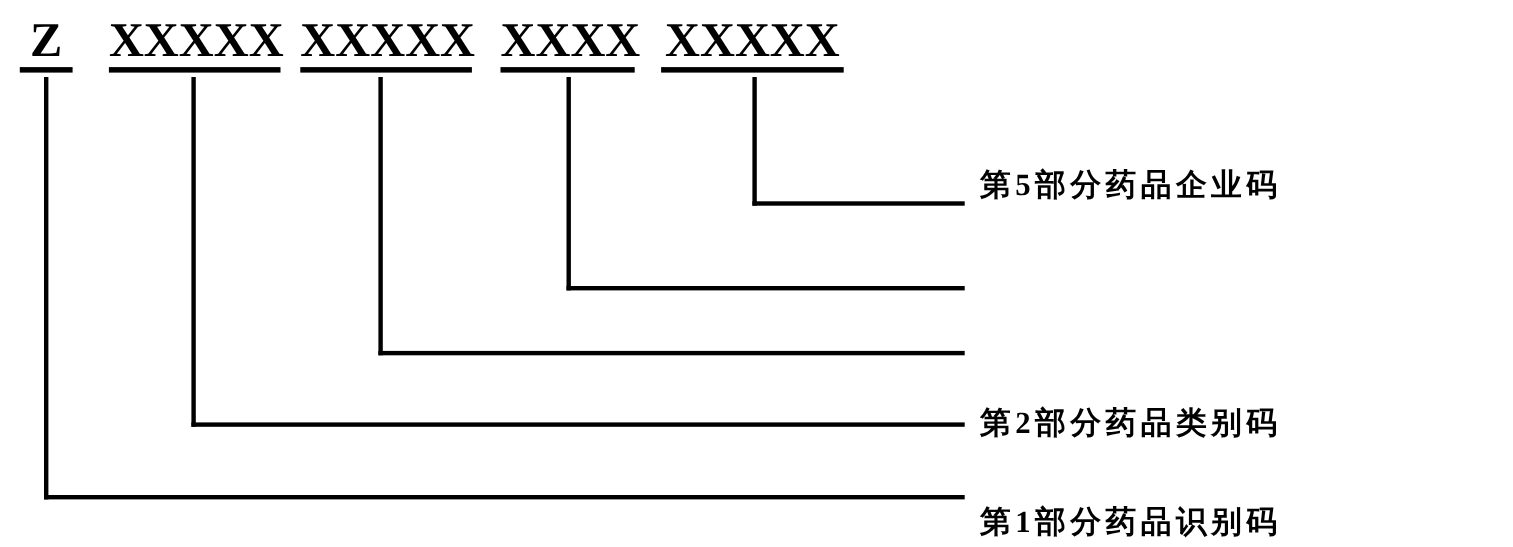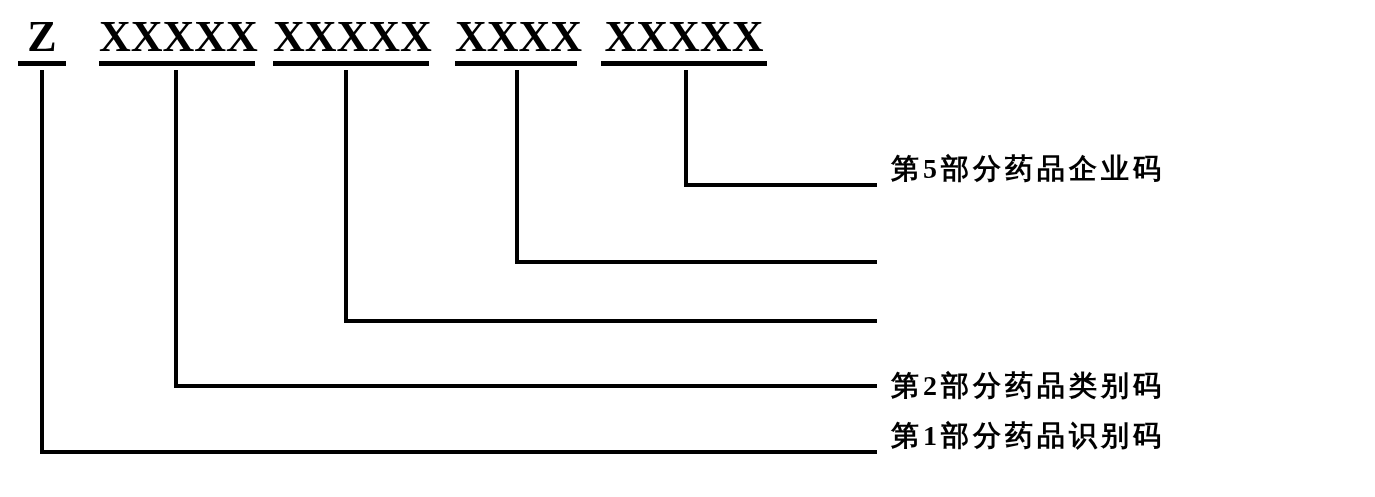--- a/index.html
+++ b/index.html
@@ -55,21 +55,21 @@
     line-height: 32px;
     font-size: 28px;
     font-weight: bold;
     letter-spacing: 4px;
     white-space: nowrap;
   }
   .plabel-5 { top: 153px; }
   .plabel-4 { top: 246px; }
   .plabel-3 { top: 305px; }
   .plabel-2 { top: 370px; }
-  .plabel-1 { top: 420px; }
+  .plabel-1 { top: 460px; }
 </style>
 </head>
 <body>
 
 <div class="figure">
 
   <div class="seg seg-1">Z</div>
   <div class="seg seg-2">XXXXX</div>
   <div class="seg seg-3">XXXXX</div>
   <div class="seg seg-4">XXXX</div>

